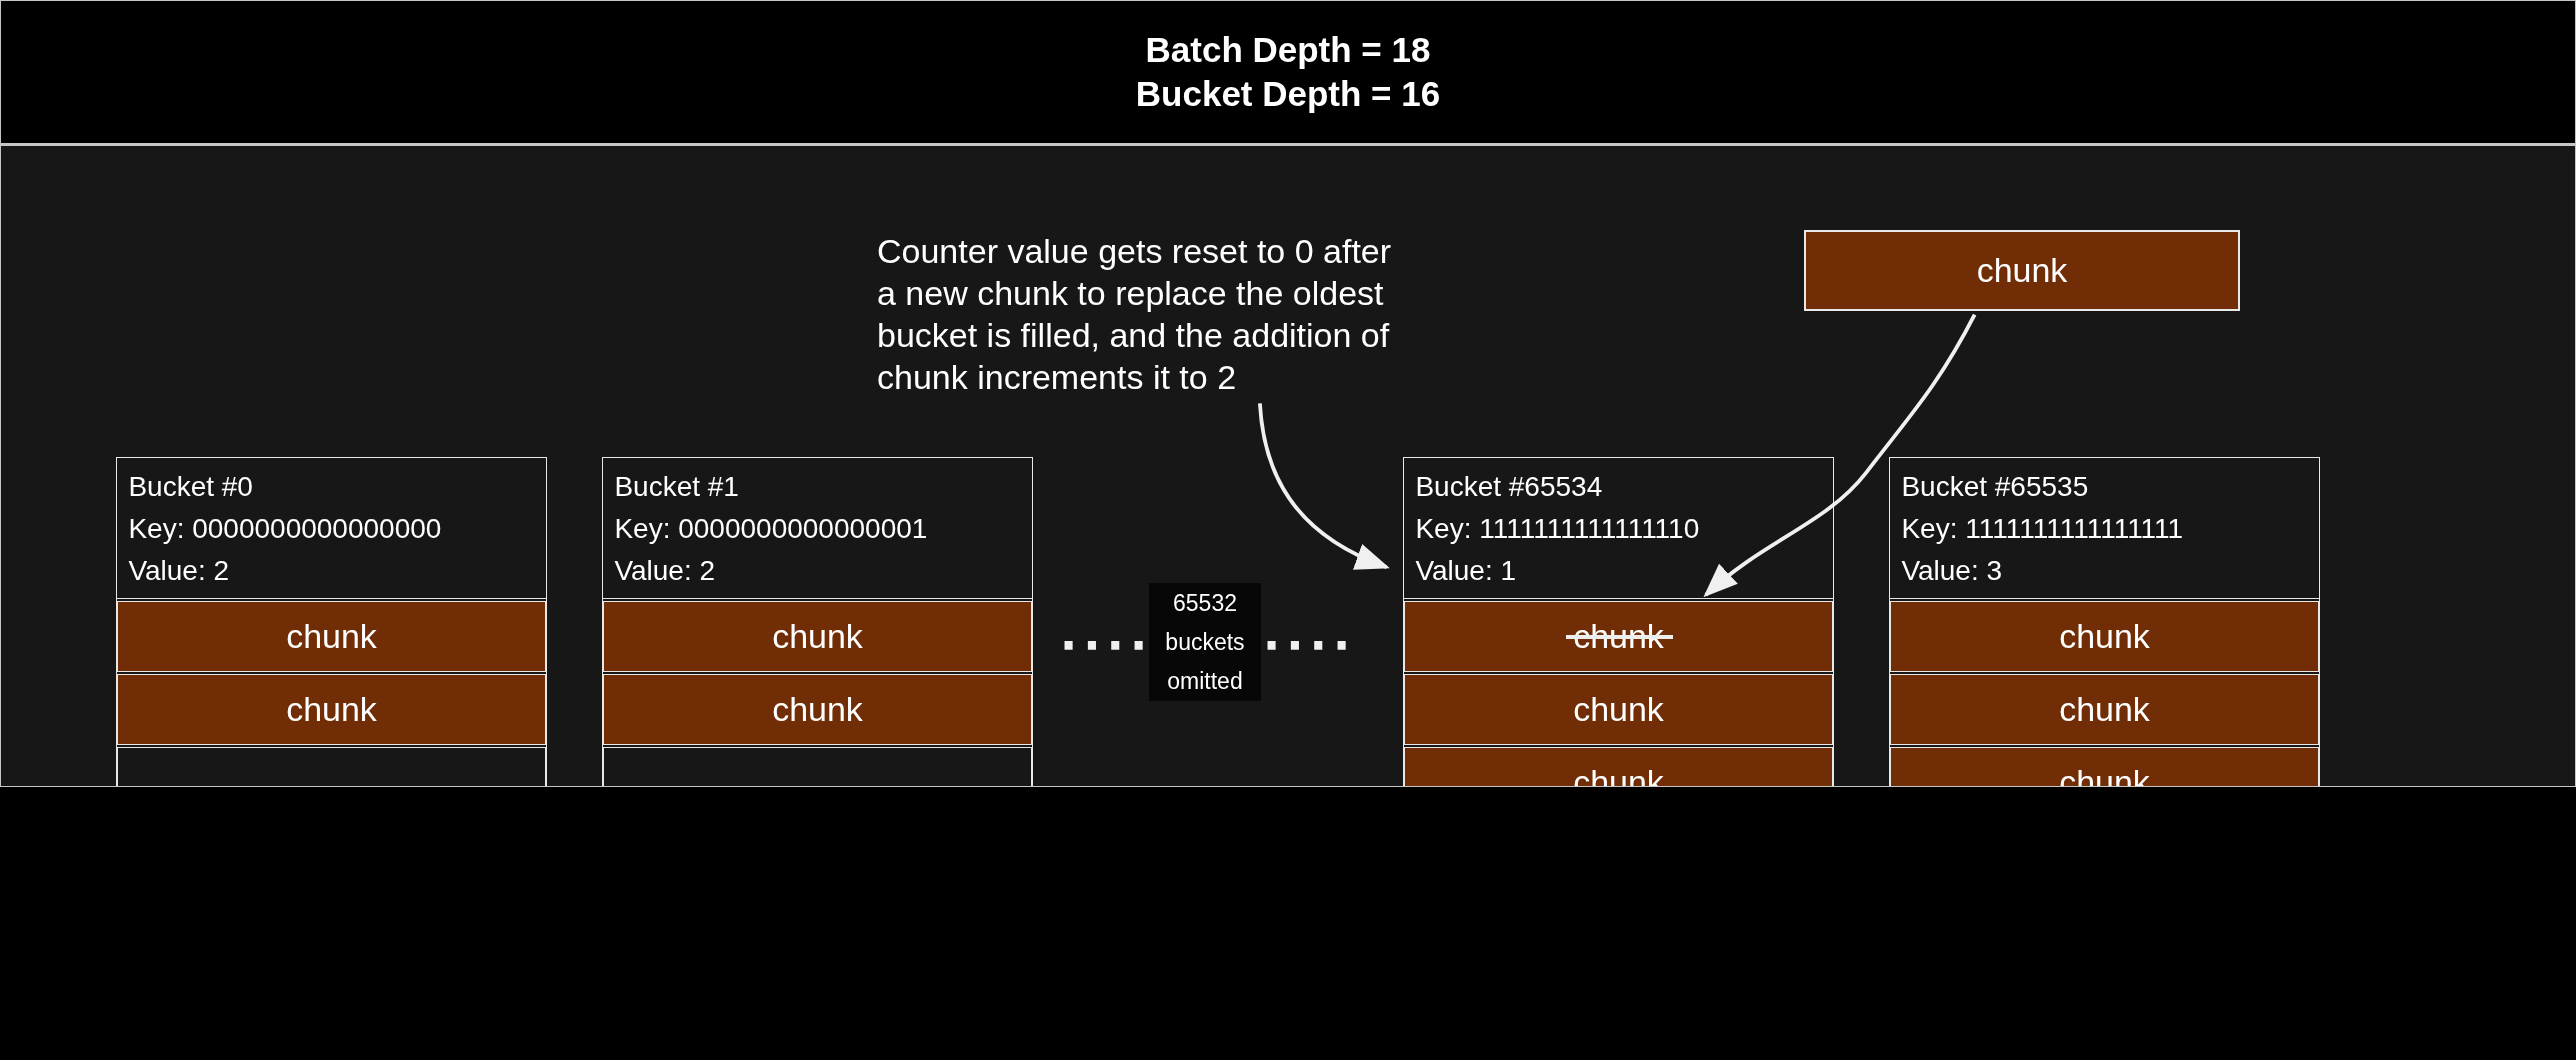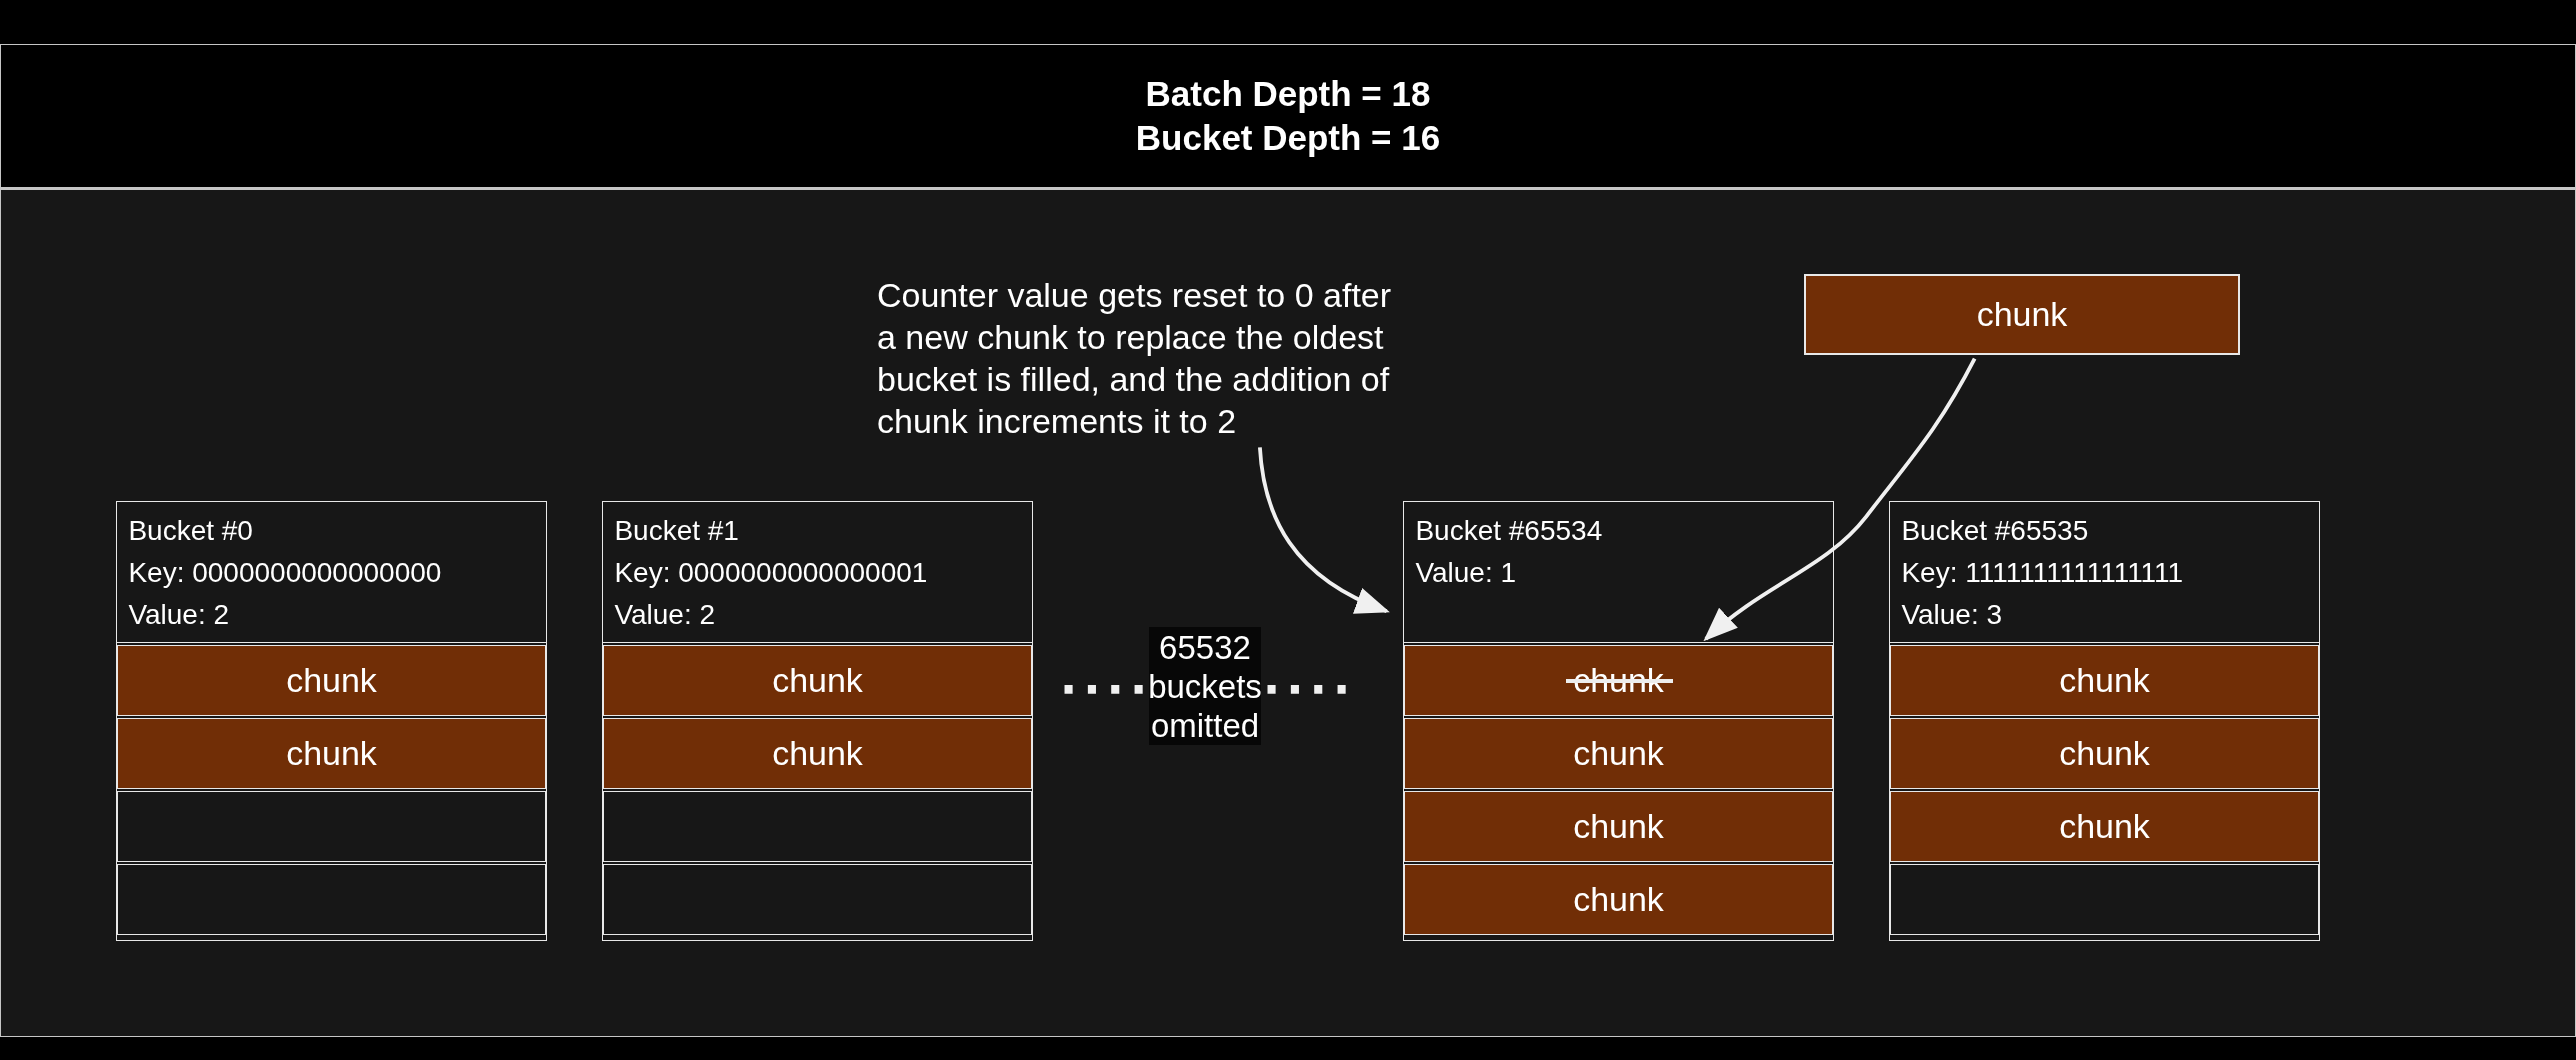--- a/index.html
+++ b/index.html
@@ -5,26 +5,25 @@
   html, body {
     margin: 0;
     padding: 0;
     background: #000;
   }
   * { box-sizing: border-box; }
 
   .canvas {
     position: relative;
     width: 2576px;
-    height: 993px;
+    height: 787px;
     background: #0369a1;
     overflow: hidden;
     font-family: "Liberation Sans", "DejaVu Sans", sans-serif;
     color: #ffffff;
-    margin-top: 44px;
   }
 
   
   .frame {
     position: absolute;
     inset: 0;
     border: 1.9px solid #c6c6c6;
     z-index: 10;
     pointer-events: none;
   }
@@ -140,21 +139,21 @@
     position: absolute;
     left: 1149px;
     top: 583px;
     width: 112px;
     height: 118px;
     background: #070707;
     display: flex;
     flex-direction: column;
     align-items: center;
     justify-content: center;
-    font-size: 33px;
+    font-size: 23px;
     line-height: 39px;
     z-index: 4;
     white-space: nowrap;
   }
 
   
   .overlay {
     position: absolute;
     inset: 0;
     z-index: 5;
@@ -213,20 +212,21 @@
     <div class="slot filled">
         <span>chunk</span>
       </div>
     <div class="slot empty"></div>
     <div class="slot empty"></div>
   </div>
 
   <div class="bucket" style="left:1403px">
     <div class="bucket-head">
       <div>Bucket #65534</div>
+      <div>Key: 1111111111111110</div>
       <div>Value: 1</div>
     </div>
     <div class="slot filled">
       <span>chunk</span>
       <div class="strike"></div>
     </div>
     <div class="slot filled">
         <span>chunk</span>
       </div>
     <div class="slot filled">

